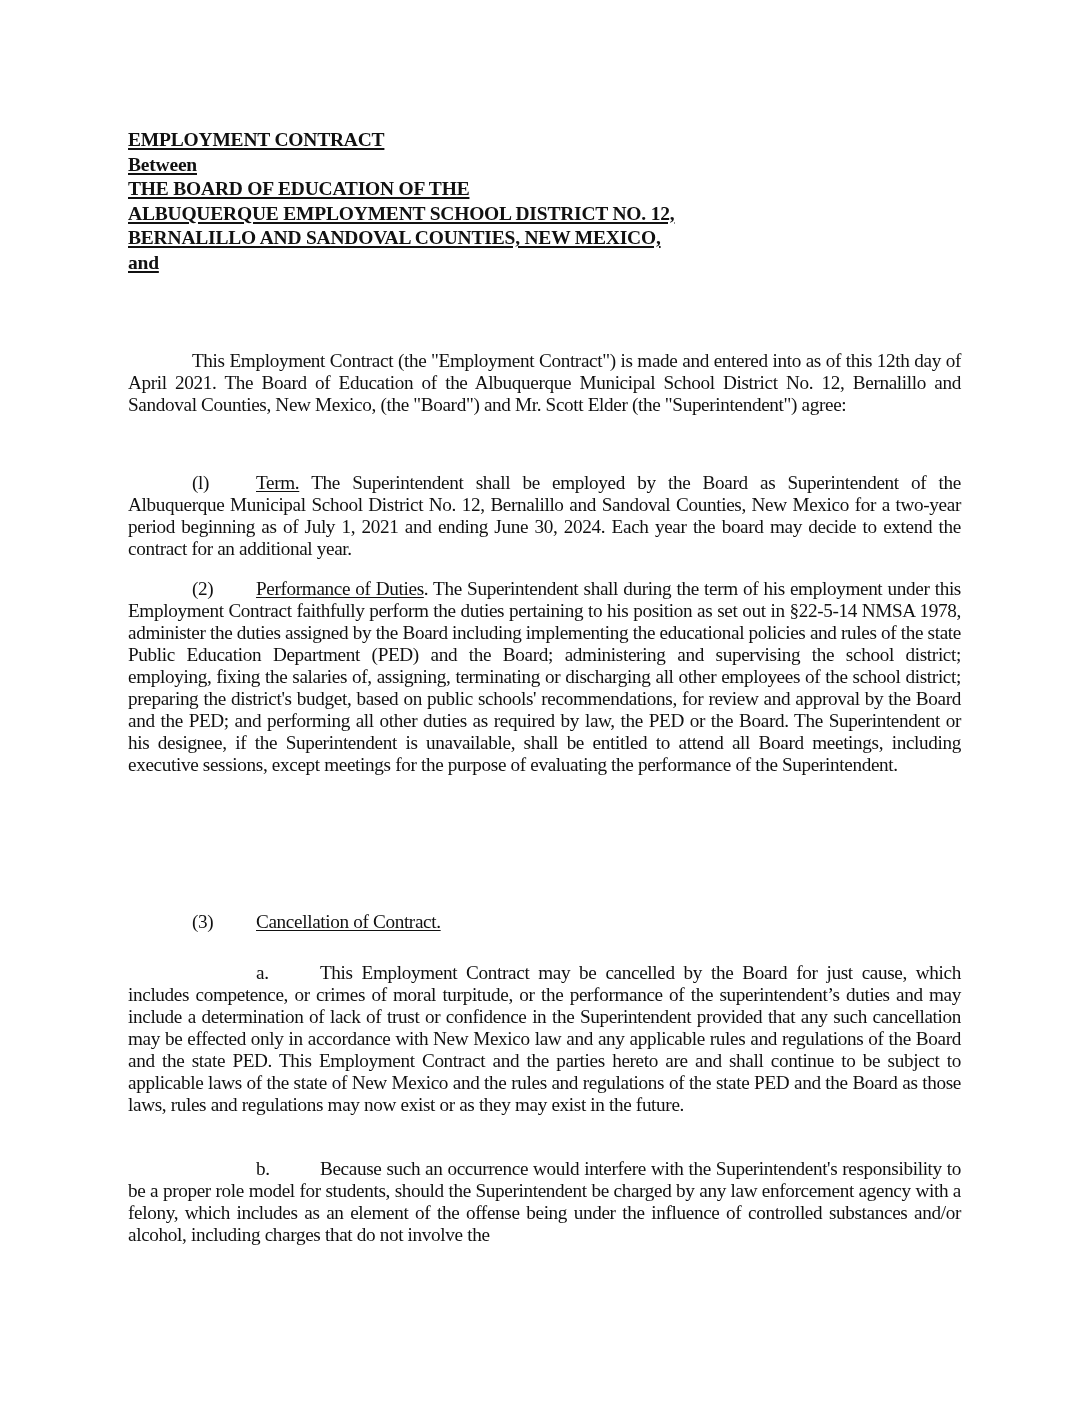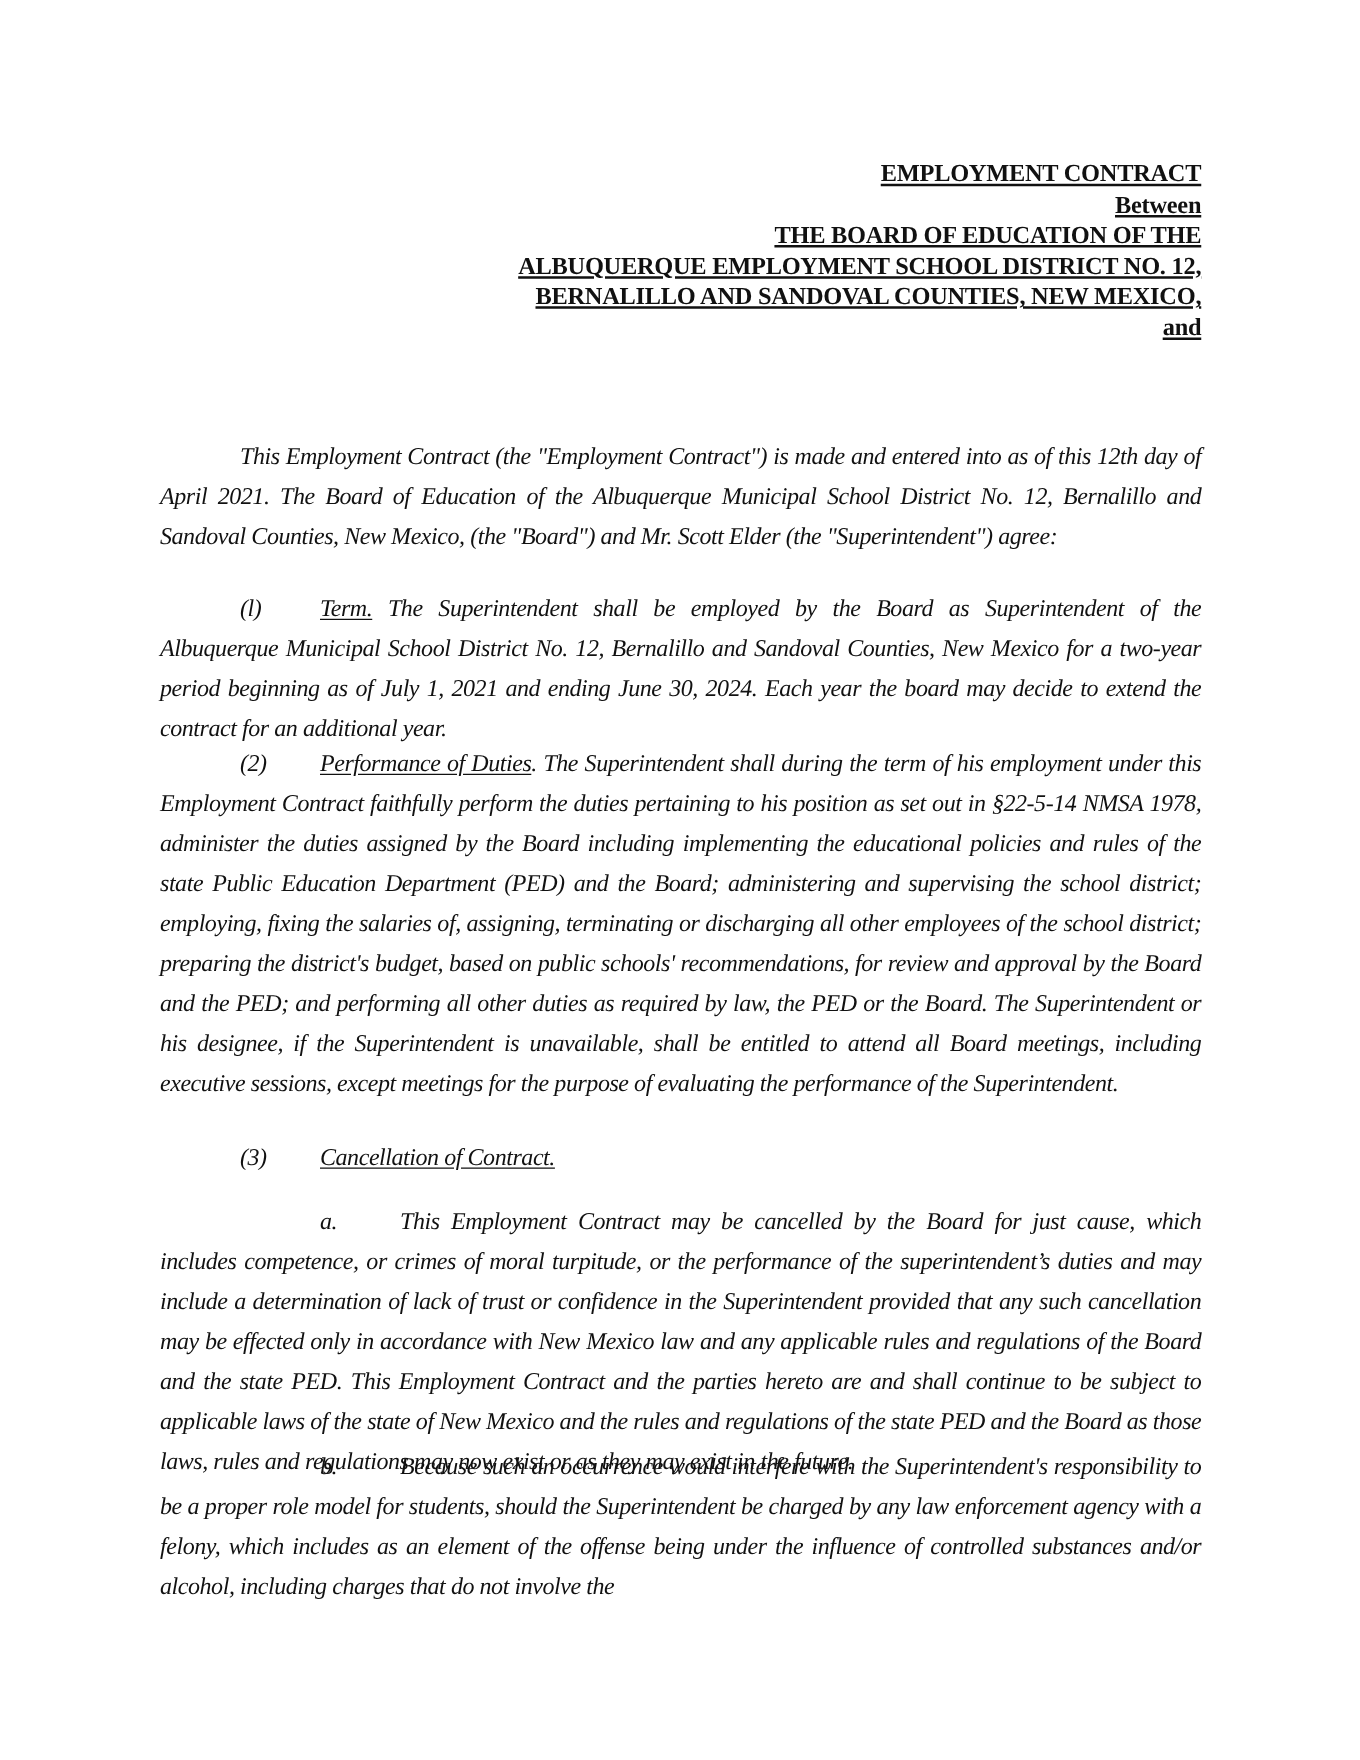--- a/index.html
+++ b/index.html
@@ -15,60 +15,59 @@
       font-family: "Liberation Serif", "DejaVu Serif", serif;
       color: #111111;
     }
     .page {
       position: absolute;
       left: 128px;
       top: 128px;
       width: 833px;
     }
     .title-block {
-      text-align: right;
+      text-align: left;
       font-weight: bold;
       font-size: 19.5px;
       line-height: 24.6px;
       letter-spacing: -0.2px;
     }
     .title-block div {
       text-decoration: underline;
       text-decoration-thickness: 1.5px;
       text-underline-offset: 2px;
     }
     .para {
       font-size: 19.2px;
-      line-height: 32px;
+      line-height: 22px;
       text-align: justify;
       letter-spacing: -0.35px;
       word-spacing: 0px;
       margin: 0;
-      font-style: italic;
     }
     .indent1 { text-indent: 64px; }
     .num {
       display: inline-block;
       width: 64px;
       text-indent: 0;
     }
     .heading-u {
       text-decoration: underline;
       text-underline-offset: 2px;
       margin-top: 48px;
     }
     .sub-indent { text-indent: 128px; }
     .sub-letter {
       display: inline-block;
       width: 64px;
       text-indent: 0;
     }
     #intro { position: absolute; top: 222px; }
     #sec1 { position: absolute; top: 344px; }
-    #sec2 { position: absolute; top: 468px; }
+    #sec2 { position: absolute; top: 450px; }
     #sec3h { position: absolute; top: 783px; }
     #sec3a { position: absolute; top: 834px; }
     #sec3b { position: absolute; top: 1030px; }
     .block { width: 833px; }
   </style>
 </head>
 <body>
 
 <div class="page">
 

